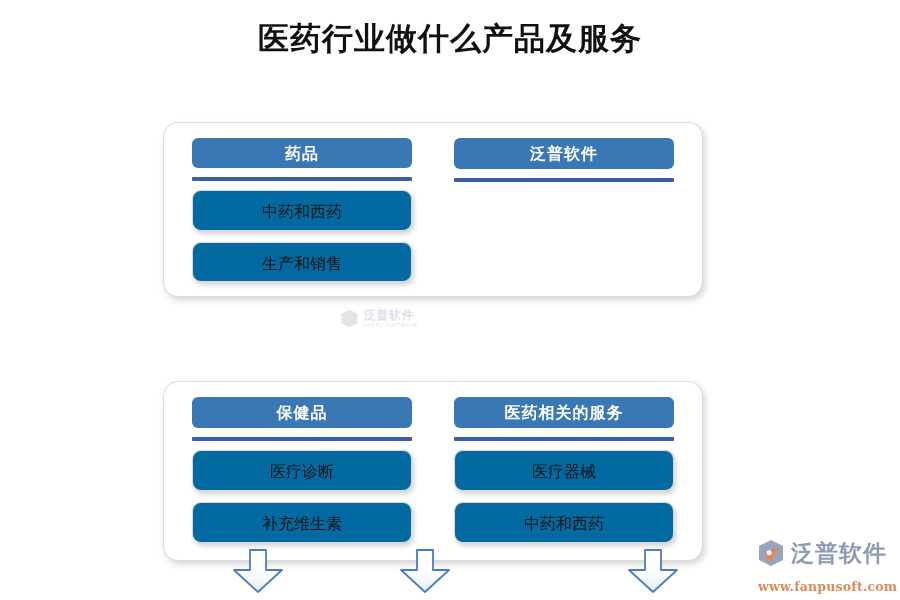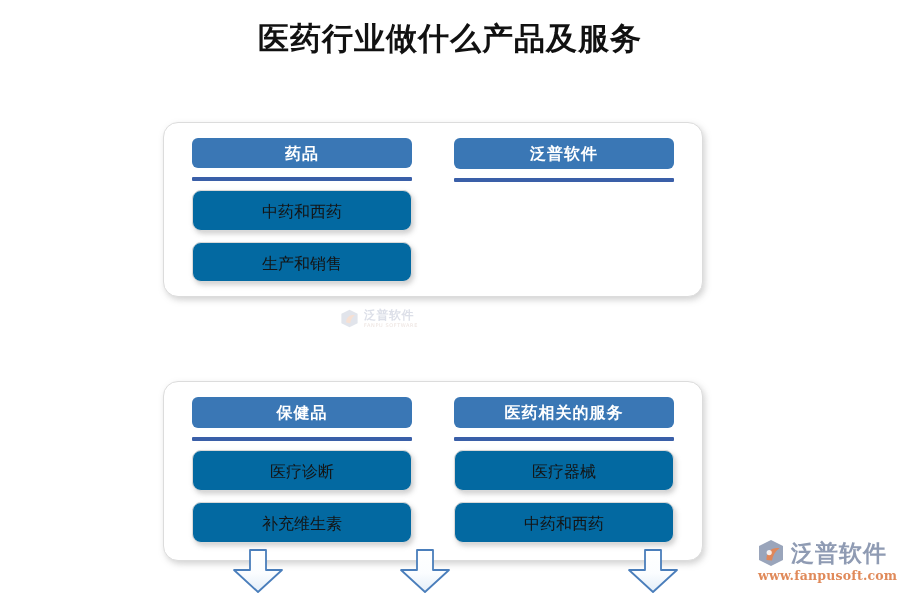--- a/index.html
+++ b/index.html
@@ -181,21 +181,21 @@
     line-height: 28px;
     white-space: nowrap;
   }
   .logo-url {
     font-family: "DejaVu Serif", "Liberation Serif", serif;
     font-size: 12.5px;
     font-weight: 700;
     color: #e08a5a;
     letter-spacing: 0.2px;
     white-space: nowrap;
-    margin-top: 0;
+    margin-top: 11px;
     margin-left: 1px;
   }
 </style>
 </head>
 <body>
 
 <div class="page">
 
   <div class="page-title">医药行业做什么产品及服务</div>
 

